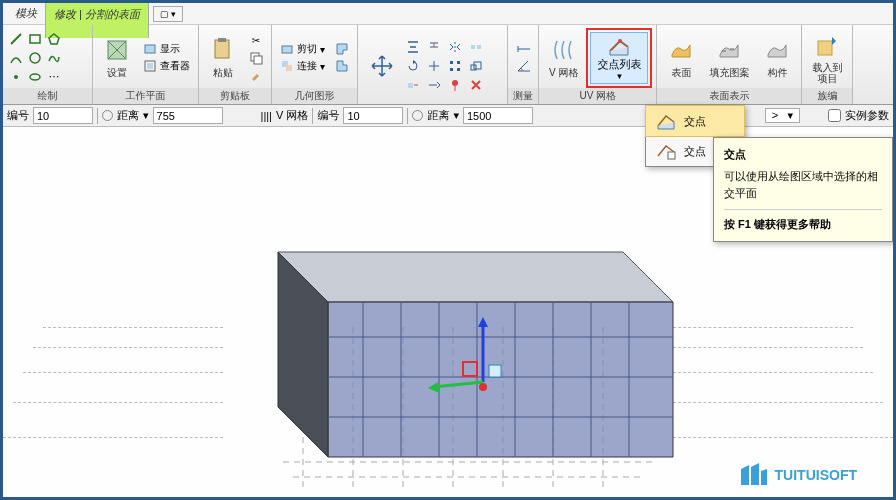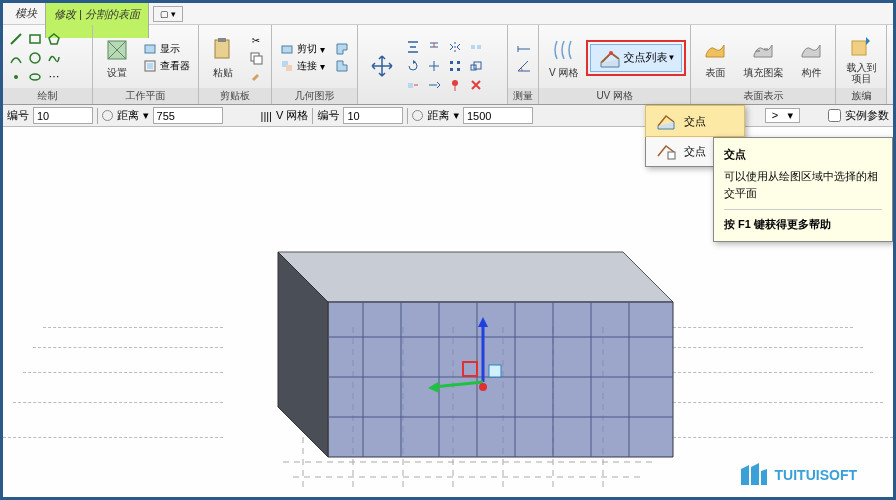--- a/index.html
+++ b/index.html
@@ -20,21 +20,21 @@
   .btn-v .lbl { font-size: 10px; color: #333; margin-top: 2px; }
   
   .btn-col { display: flex; flex-direction: column; gap: 1px; }
   .btn-s { display: flex; align-items: center; gap: 3px; padding: 1px 4px; cursor: pointer; font-size: 10px; }
   .btn-s .icon { width: 14px; height: 14px; display: flex; align-items: center; justify-content: center; }
   
   .icon-grid { display: grid; grid-template-columns: repeat(3, 18px); gap: 1px; }
   .icon-grid .cell { width: 18px; height: 18px; display: flex; align-items: center; justify-content: center; cursor: pointer; }
   
   .highlight-box { border: 2px solid #e03030; padding: 2px; }
-  .split-btn { display: flex; flex-direction: row; align-items: center; background: #d9ecff; border: 1px solid #7eb4ea; padding: 2px 6px; }
+  .split-btn { display: flex; flex-direction: column; align-items: center; background: #d9ecff; border: 1px solid #7eb4ea; padding: 2px 6px; }
   .split-btn .arrow { font-size: 8px; }
   
   .options-bar { display: flex; align-items: center; background: #f0f0f0; height: 22px; border-bottom: 1px solid #bbb; gap: 4px; padding: 0 4px; font-size: 11px; }
   .options-bar input[type="text"] { height: 17px; border: 1px solid #aaa; padding: 0 3px; font-size: 11px; }
   .sep { width: 1px; height: 16px; background: #aaa; }
   .radio { width: 11px; height: 11px; border-radius: 50%; border: 1px solid #888; display: inline-block; vertical-align: middle; }
   
   .dropdown-menu { position: absolute; background: #f8f8f8; border: 1px solid #888; box-shadow: 2px 2px 6px rgba(0,0,0,0.3); }
   .menu-item { display: flex; align-items: center; padding: 6px 10px; gap: 8px; cursor: pointer; }
   .menu-item.hover { background: #fde9a6; border: 1px solid #e0c060; margin: -1px; }

